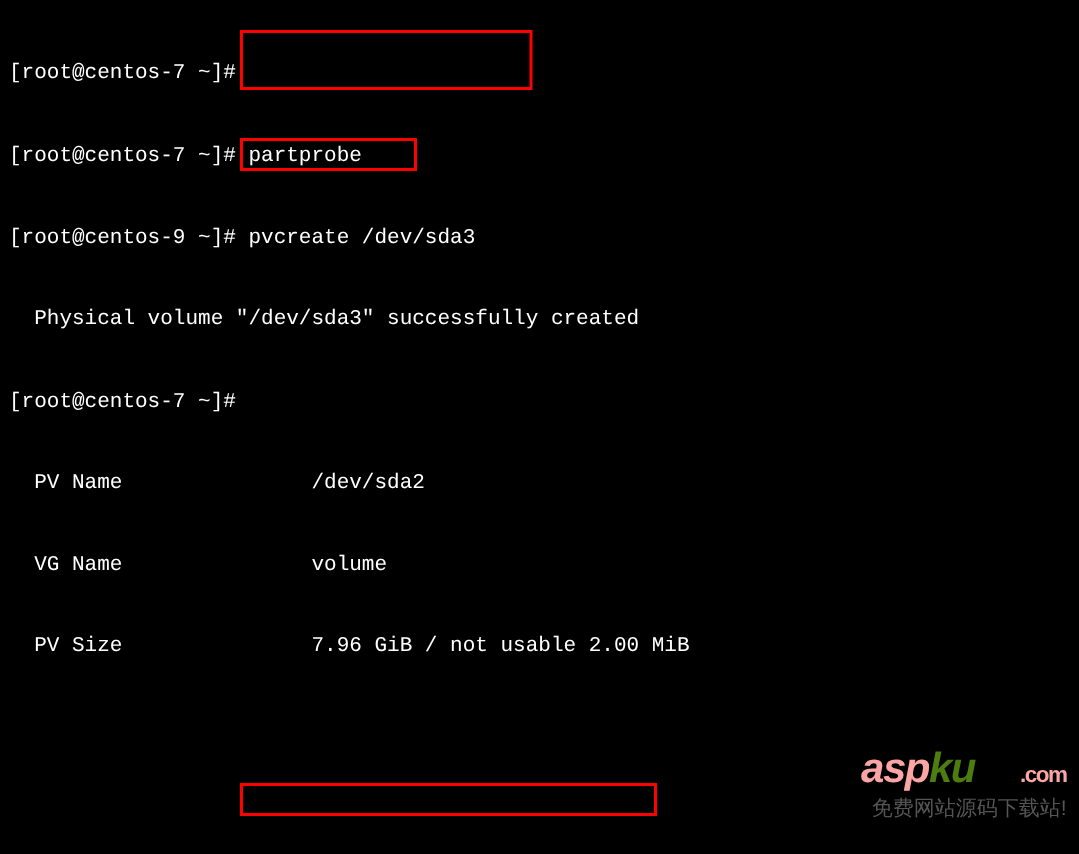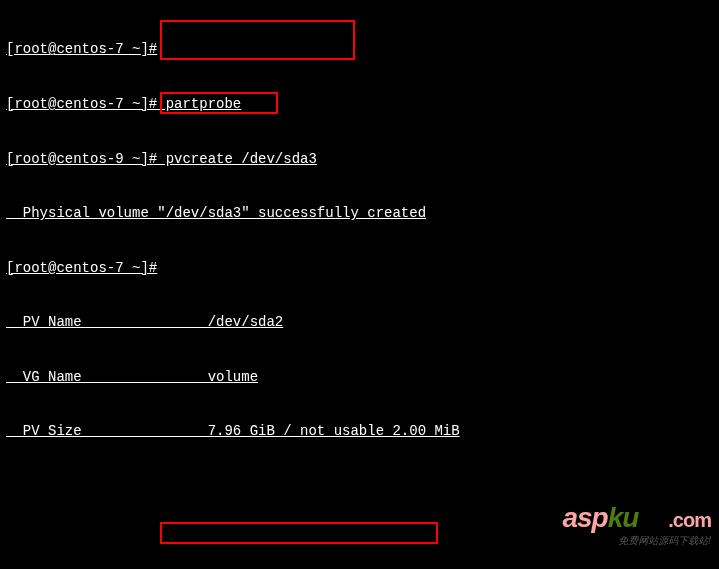--- a/index.html
+++ b/index.html
@@ -14,21 +14,20 @@
     height: 569px;
     overflow: hidden;
     position: relative;
   }
   .terminal {
     padding: 4px 6px;
     white-space: pre;
   }
   .line {
     min-height: 18px;
-    text-decoration: underline;
   }
   .highlight-box {
     position: absolute;
     border: 2px solid #ff0000;
     background: transparent;
     pointer-events: none;
     box-sizing: border-box;
   }
   .watermark {
     position: absolute;
@@ -39,24 +38,23 @@
   }
   .watermark .brand {
     font-size: 28px;
     font-weight: bold;
     font-style: italic;
     letter-spacing: -1px;
   }
   .watermark .brand .red { color: #fca5a5; }
   .watermark .brand .orange { color: #4d7c0f; }
   .watermark .tag {
-    font-size: 10px;
+    font-size: 14px;
     color: #555;
     margin-top: -2px;
-    font-style: italic;
   }
 </style>
 </head>
 <body>
 
 <div class="terminal">
   <div class="line">[root@centos-7 ~]#</div>
   <div class="line">[root@centos-7 ~]# partprobe</div>
   <div class="line">[root@centos-9 ~]# pvcreate /dev/sda3</div>
   <div class="line">  Physical volume "/dev/sda3" successfully created</div>
@@ -88,16 +86,16 @@
   
   
 </div>
 
 <div class="highlight-box" style="left:160px; top:20px; width:195px; height:40px;"></div>
 <div class="highlight-box" style="left:160px; top:92px; width:118px; height:22px;"></div>
 <div class="highlight-box" style="left:160px; top:522px; width:278px; height:22px;"></div>
 
 <div class="watermark">
   <div class="brand">
-    <span class="red">asp</span><span class="orange">ku</span><span class="red" style="font-size:20px;font-style:normal;padding-left:30px;">.com</span>
+    <span class="red">asp</span><span class="orange">ku</span><span class="red" style="font-size:15px;font-style:normal;padding-left:30px;">.com</span>
   </div>
   <div class="tag">免费网站源码下载站!</div>
 </div>
 
 </body></html>

